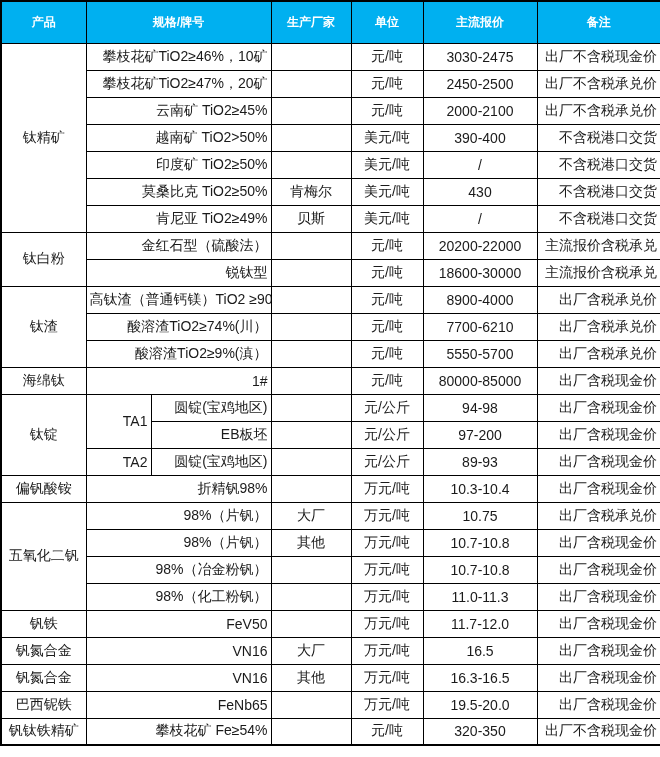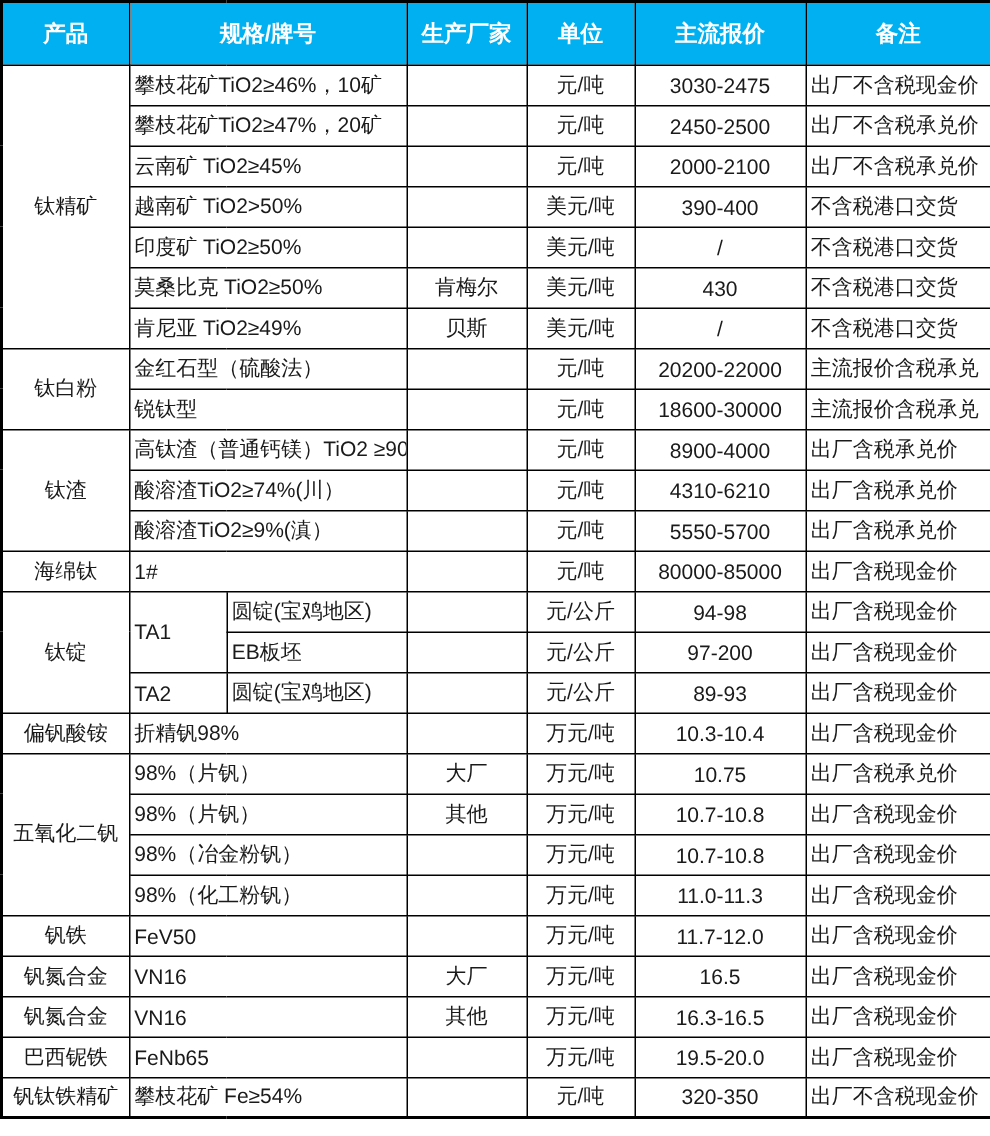--- a/index.html
+++ b/index.html
@@ -22,34 +22,34 @@
     border: 1px solid #000;
     overflow: hidden;
     white-space: nowrap;
     vertical-align: middle;
     box-sizing: border-box;
   }
   table.price-table thead th {
     background: #00B0F0;
     color: #ffffff;
     font-weight: bold;
-    font-size: 15px;
+    font-size: 12px;
     height: 42px;
     text-align: center;
     padding: 0 2px;
   }
   table.price-table td {
     height: 27px;
     font-size: 14px;
     color: #1a1a1a;
     padding: 0 3px;
     background: #ffffff;
   }
   .c { text-align: center; }
-  .l { text-align: left; margin-left: 28px; }
+  .l { text-align: right; margin-left: 28px; }
   td.spec-small { font-size: 11.5px; }
 </style>
 </head>
 <body>
 
 <div class="table-wrap">
   <table class="price-table">
     <colgroup>
       <col style="width:85px">
       <col style="width:65px">
@@ -140,21 +140,21 @@
           <td class="l spec-small" colspan="2">高钛渣（普通钙镁）TiO2 ≥90%</td>
           <td class="c"></td>
           <td class="c">元/吨</td>
           <td class="c">8900-4000</td>
           <td class="l">出厂含税承兑价</td>
         </tr>
         <tr>
           <td class="l" colspan="2">酸溶渣TiO2≥74%(川）</td>
           <td class="c"></td>
           <td class="c">元/吨</td>
-          <td class="c">4310-6210</td>
+          <td class="c">7700-6210</td>
           <td class="l">出厂含税承兑价</td>
         </tr>
         <tr>
           <td class="l" colspan="2">酸溶渣TiO2≥9%(滇）</td>
           <td class="c"></td>
           <td class="c">元/吨</td>
           <td class="c">5550-5700</td>
           <td class="l">出厂含税承兑价</td>
         </tr>
         <tr>

